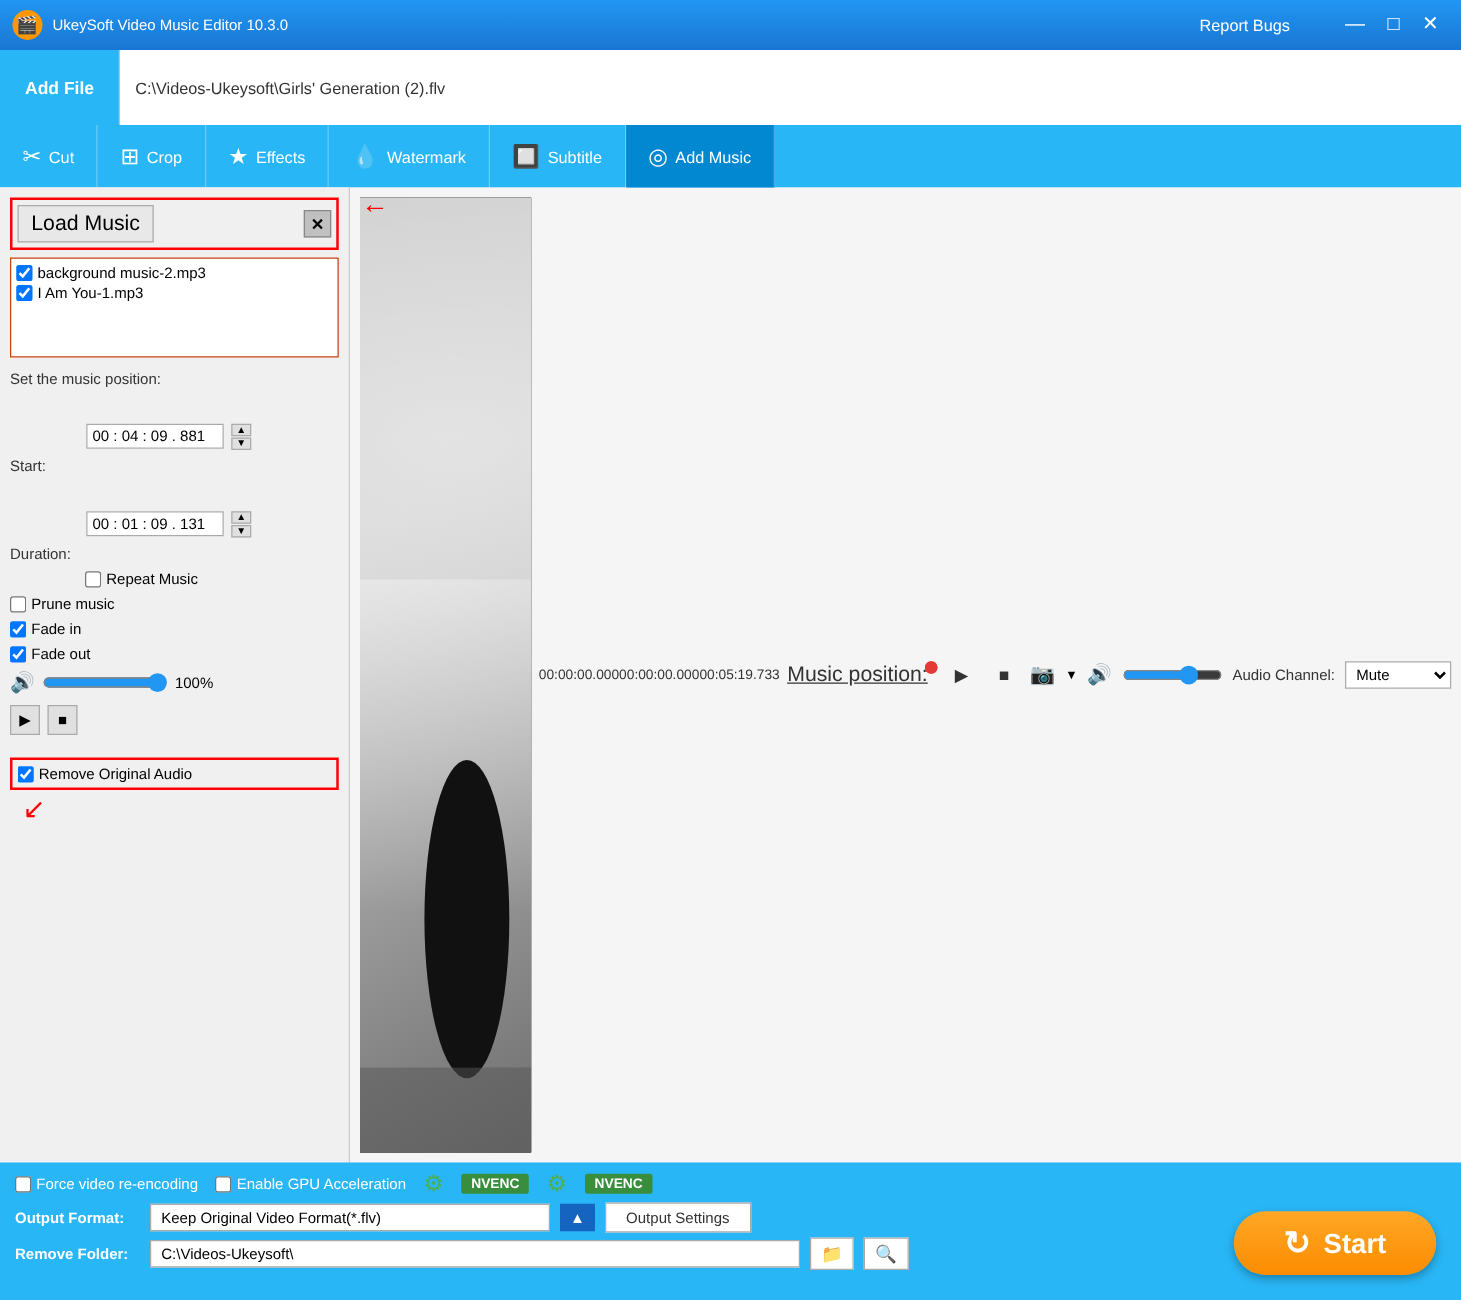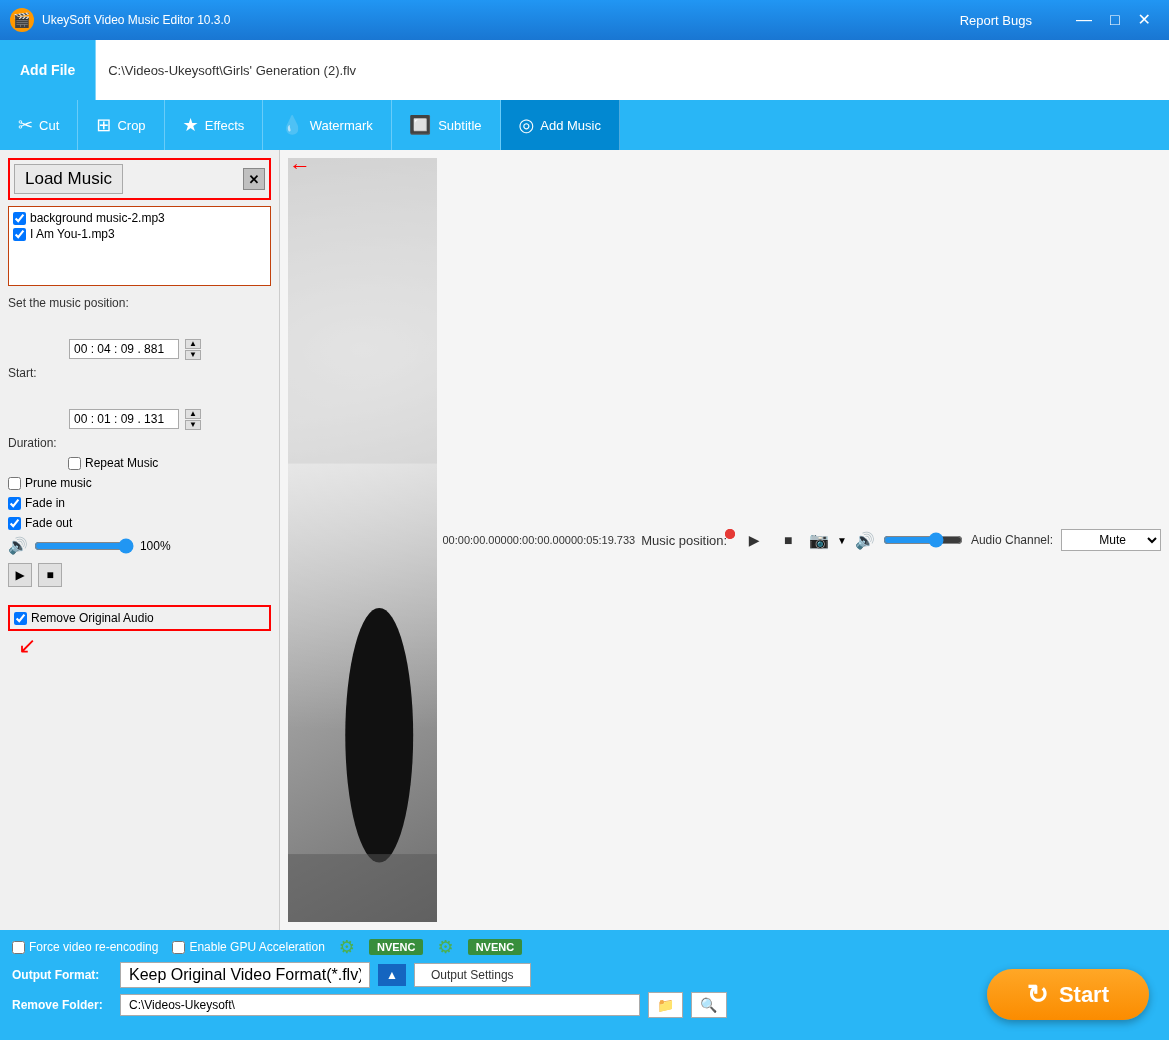--- a/index.html
+++ b/index.html
@@ -265,23 +265,24 @@
       color: #333;
       padding: 2px 0;
     }
     .music-position-row {
       display: flex;
       align-items: center;
       gap: 8px;
       padding: 2px 0;
     }
     .music-pos-label {
-      font-size: 13px;
+      font-size: 17px;
       color: #333;
       white-space: nowrap;
+      text-decoration: underline;
     }
     .timeline-track {
       flex: 1;
       height: 14px;
       background: #9C27B0;
       border-radius: 2px;
       position: relative;
       overflow: visible;
     }
     .timeline-green-segment {
@@ -329,24 +330,23 @@
       color: #333;
     }
     .ctrl-volume-slider {
       width: 80px;
       accent-color: #2196F3;
     }
     .audio-channel-label { font-size: 12px; color: #333; }
     .audio-channel-select {
       border: 1px solid #aaa;
       background: white;
-      padding: 2px 18px;
-      font-size: 12px;
-      width: 100px;
-      text-align: right;
+      padding: 2px 4px;
+      font-size: 12px;
+      width: 85px;
     }
     .bottom-bar {
       background: #29B6F6;
       height: 110px;
       padding: 6px 12px;
       display: flex;
       flex-direction: column;
       gap: 4px;
     }
     .bottom-row1 {
@@ -382,22 +382,22 @@
     .output-label {
       font-size: 12px;
       color: white;
       font-weight: bold;
       width: 100px;
     }
     .format-select {
       border: 1px solid #aaa;
       background: white;
       padding: 3px 8px;
-      font-size: 16px;
-      width: 250px;
+      font-size: 12px;
+      width: 320px;
       appearance: none;
     }
     .format-arrow-btn {
       background: #1565C0;
       border: none;
       color: white;
       padding: 4px 8px;
       cursor: pointer;
       font-size: 12px;
     }

